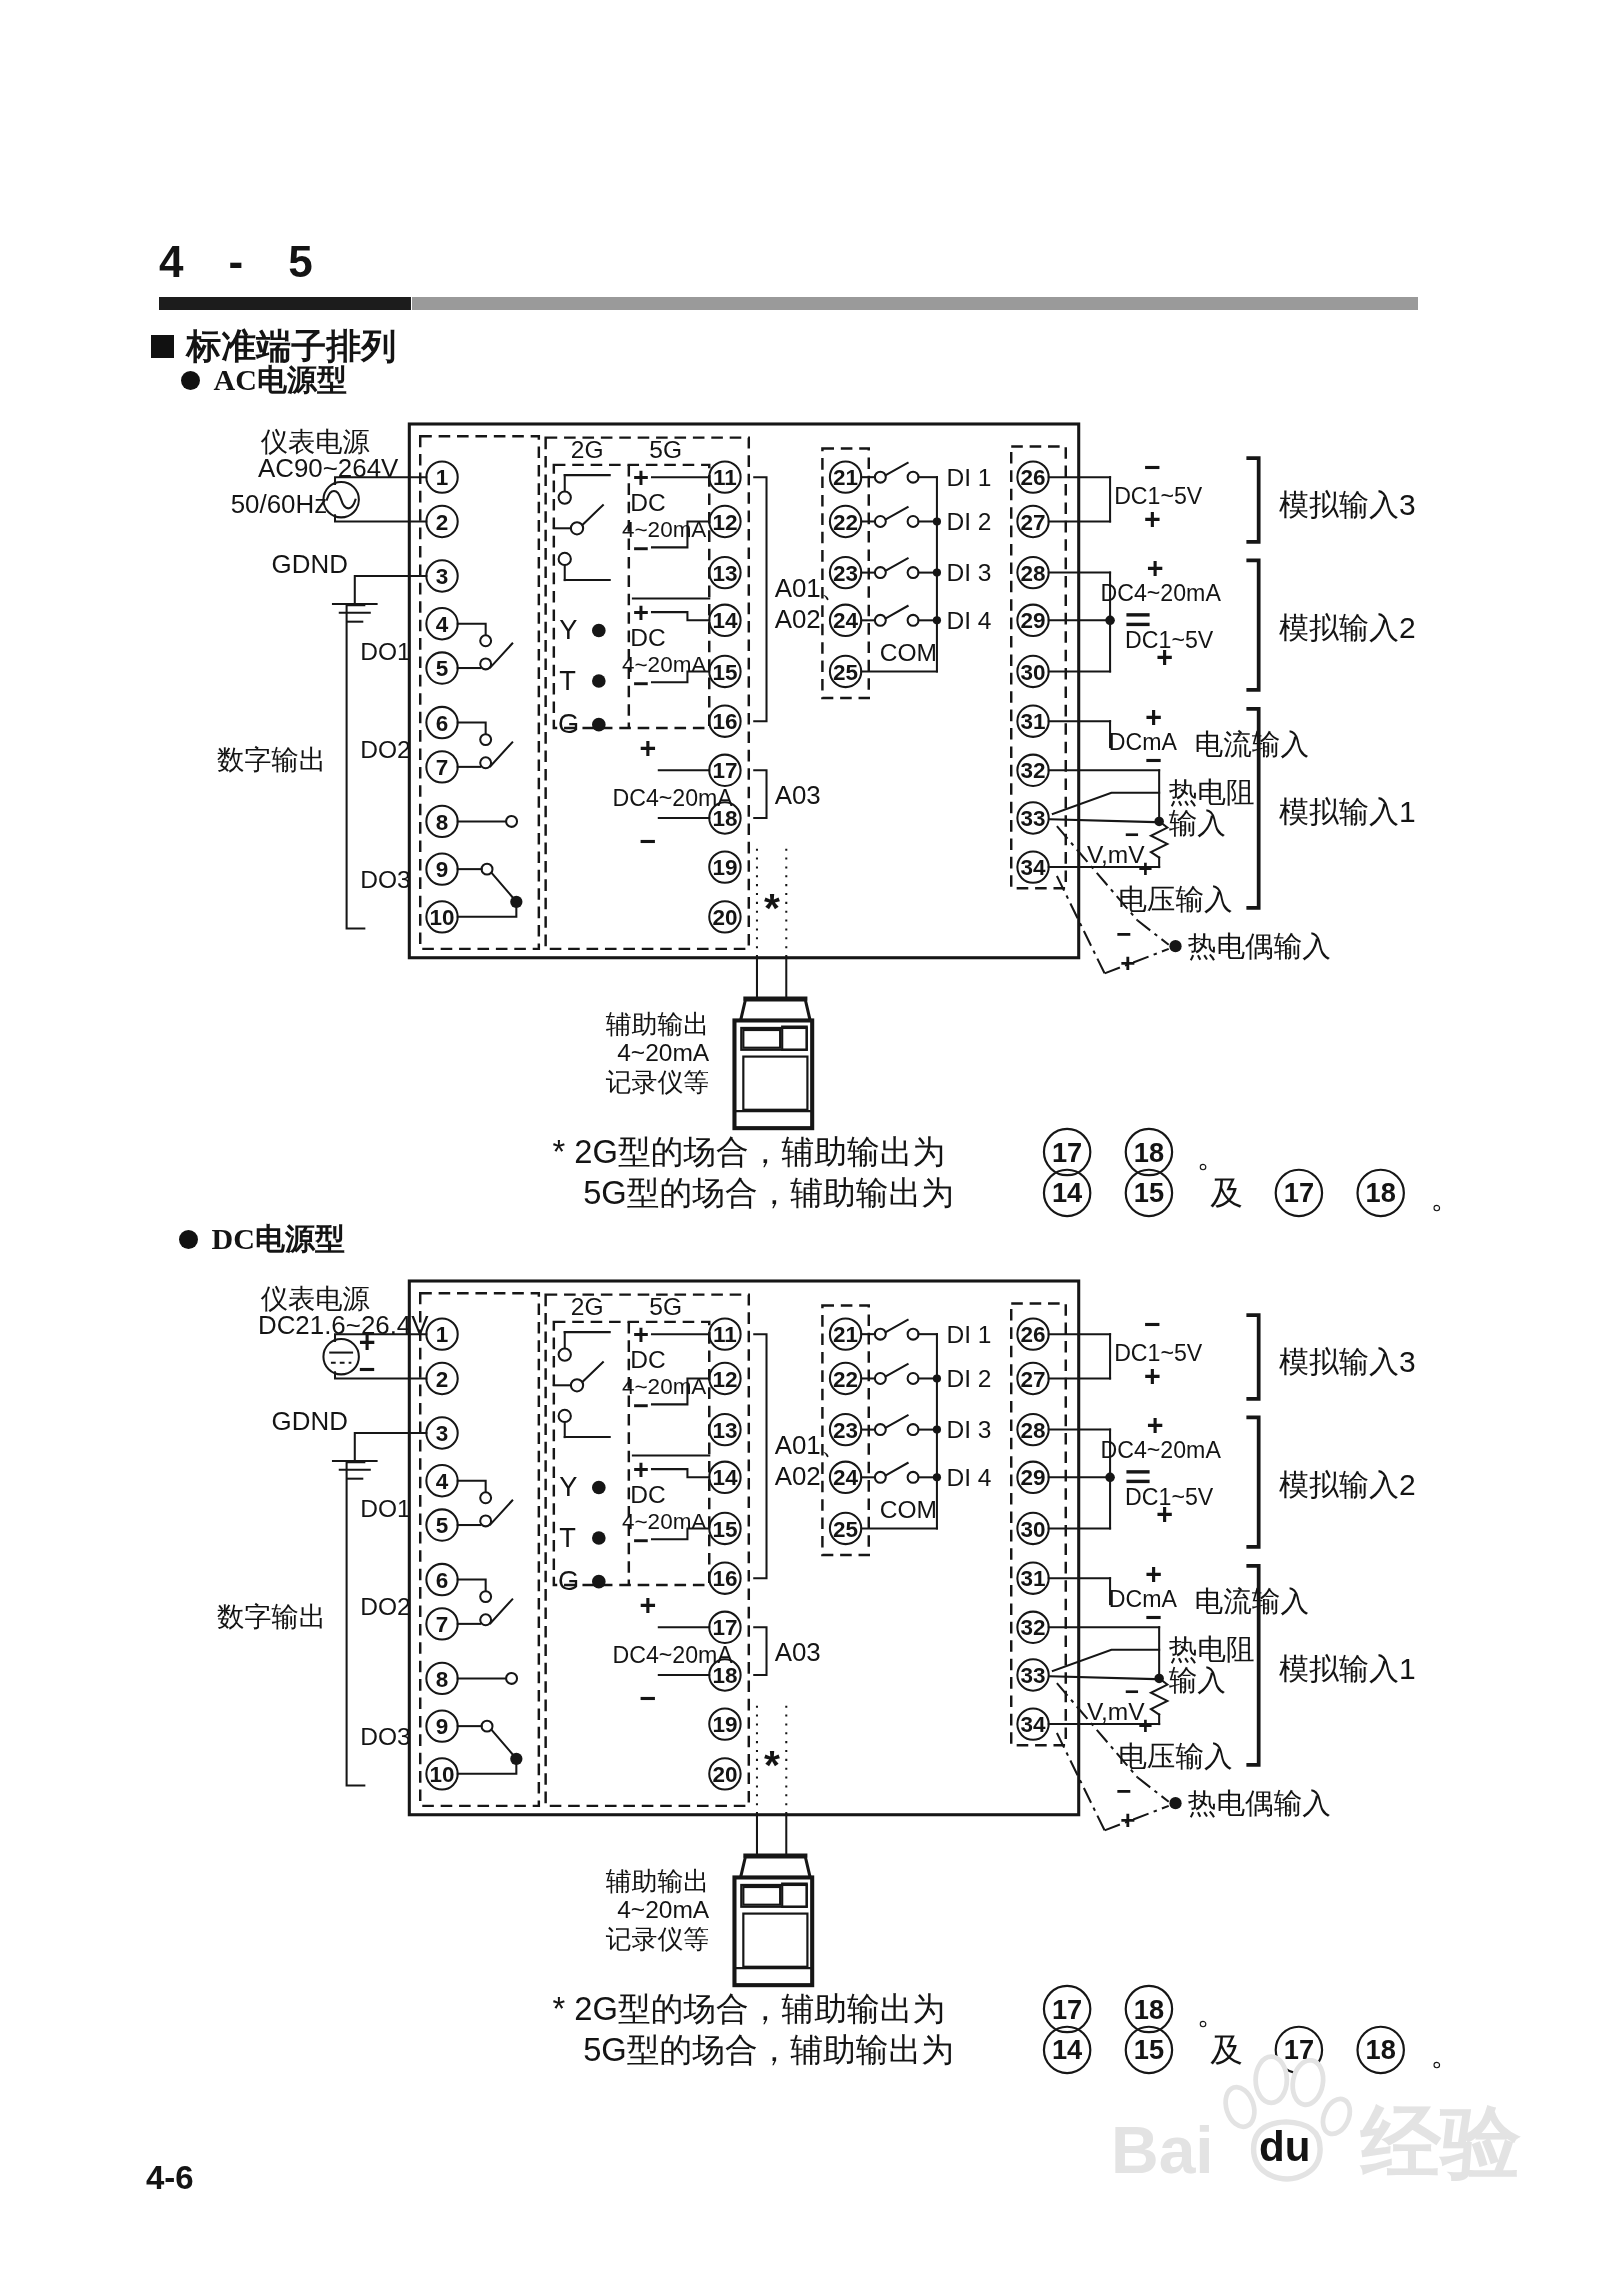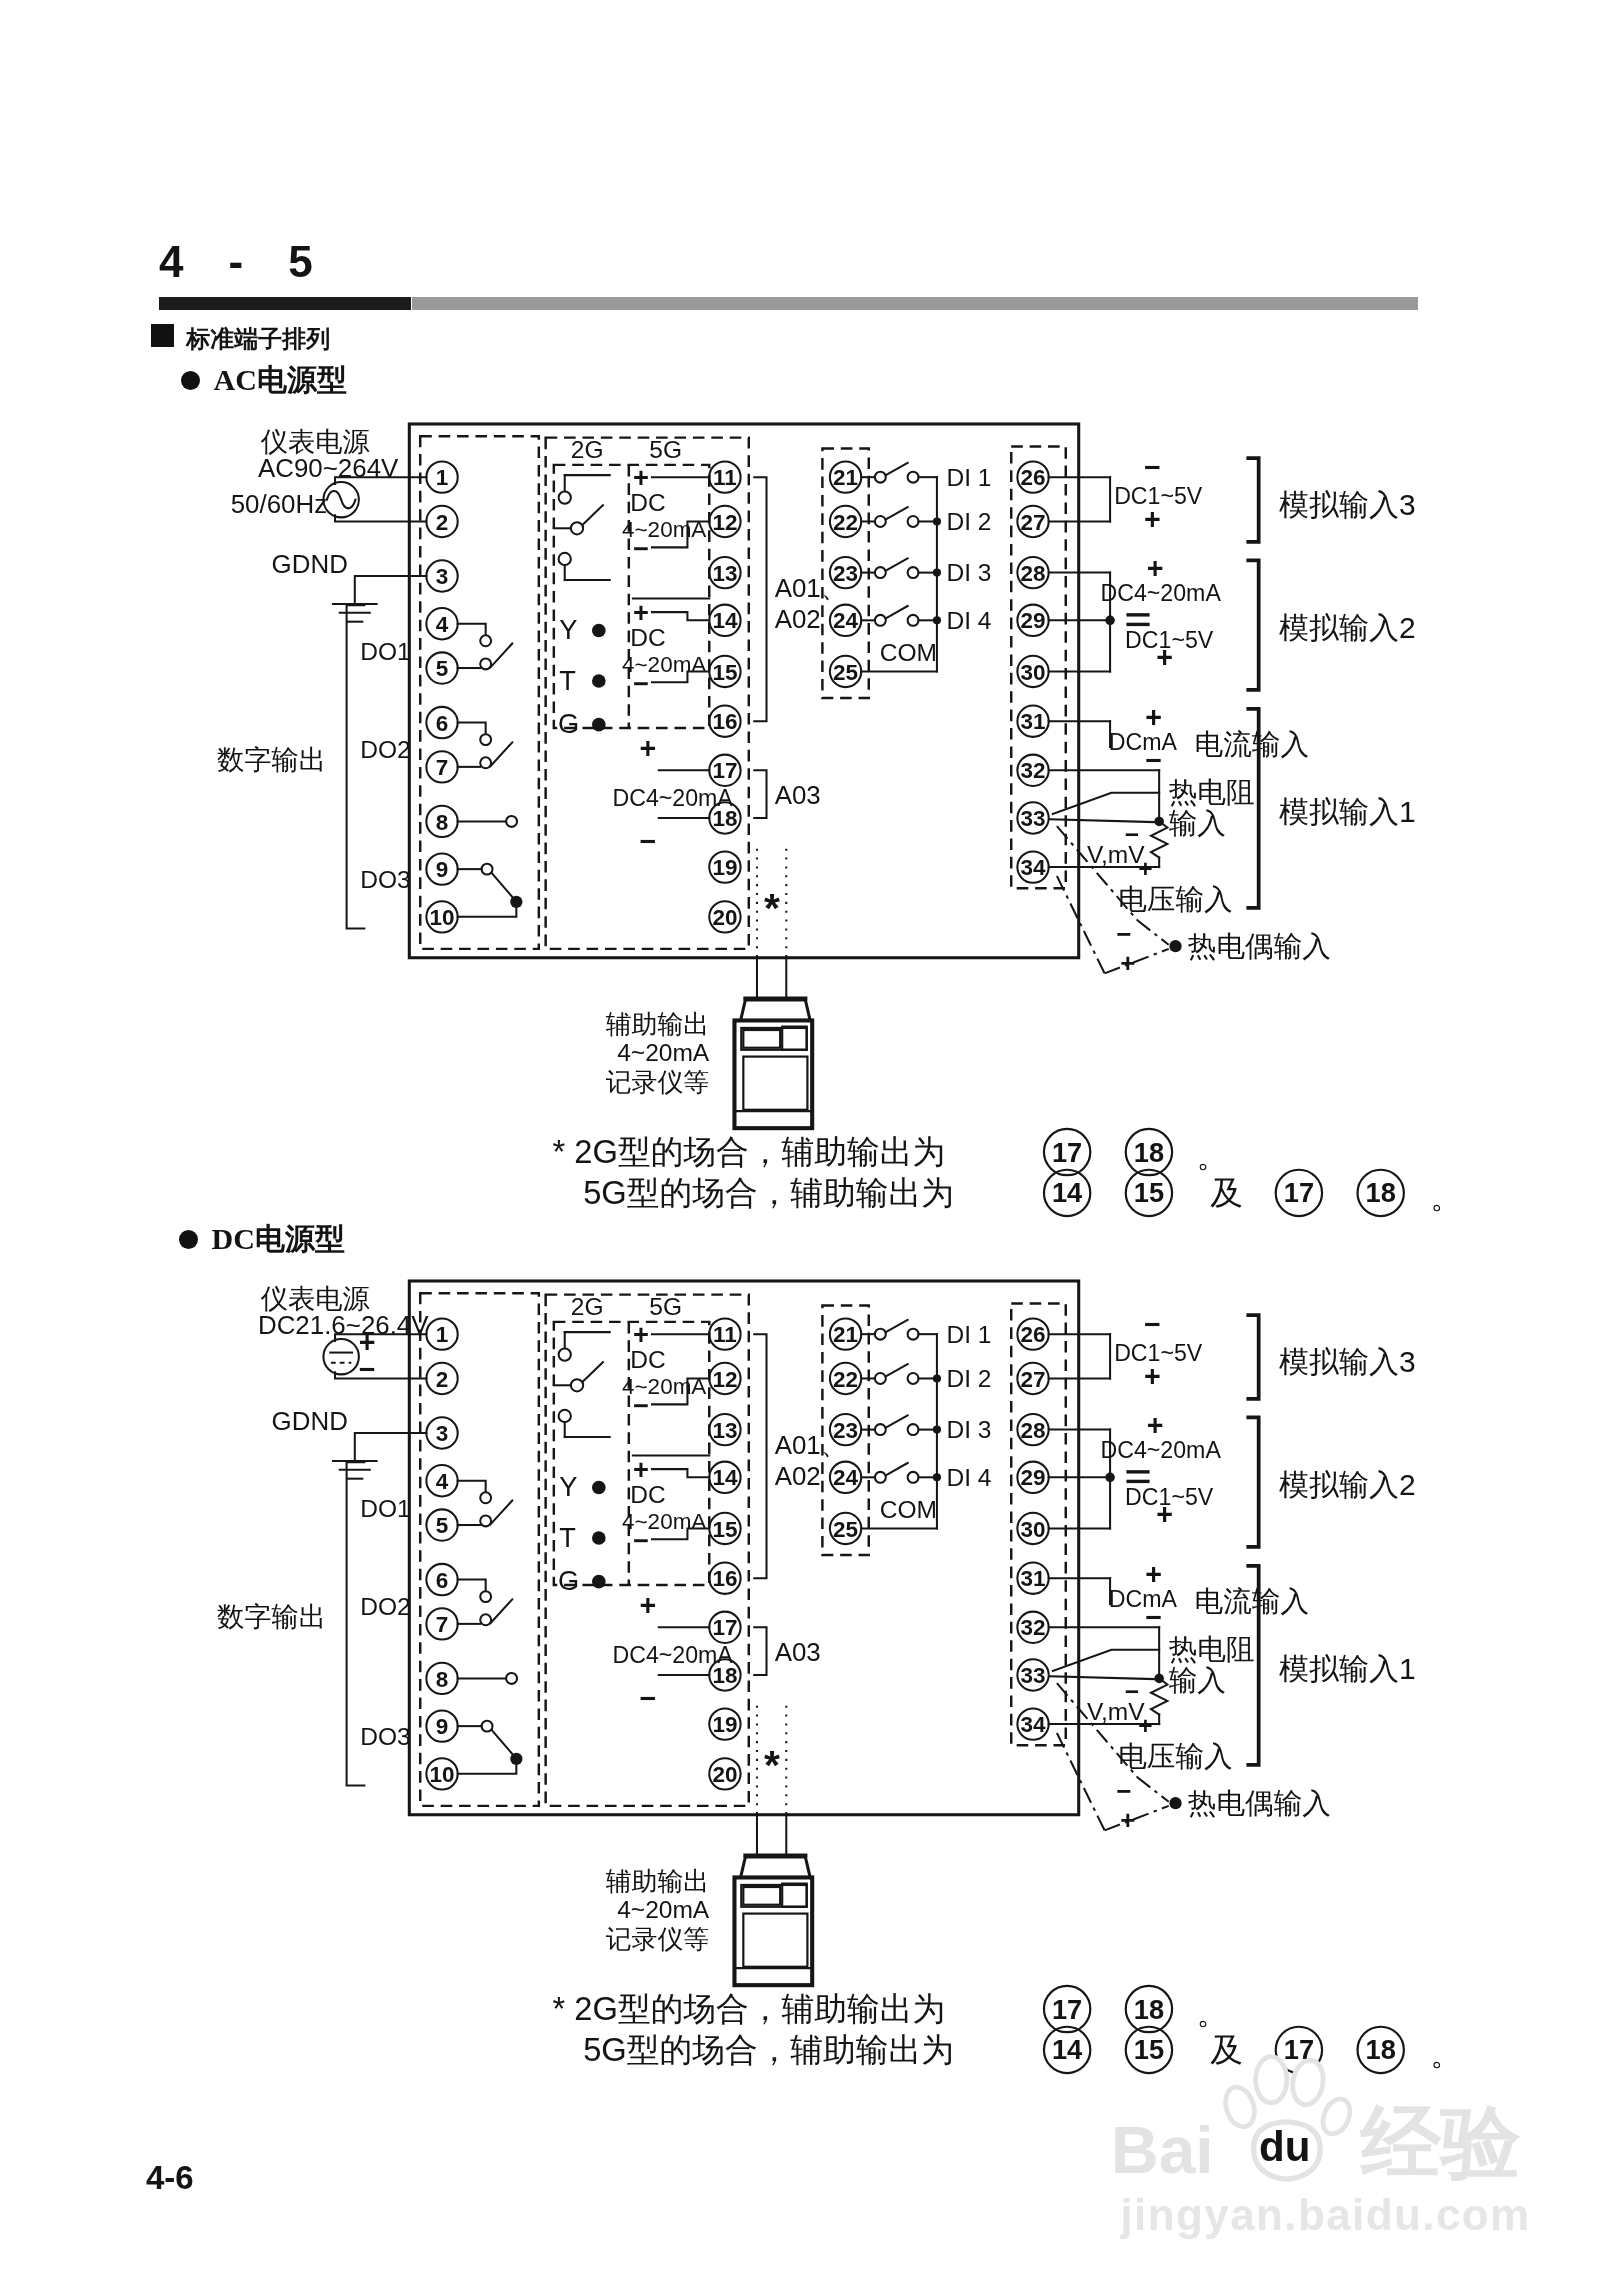--- a/index.html
+++ b/index.html
@@ -5,21 +5,21 @@
   html,body{margin:0;padding:0;background:#ffffff;}
   .page{position:relative;width:1622px;height:2295px;background:#ffffff;overflow:hidden;
         font-family:"Liberation Sans",sans-serif;color:#141414;}
   .abs{position:absolute;}
   .hdr-num{left:159px;top:237px;font-size:44px;font-weight:700;letter-spacing:16.4px;
            font-family:Liberation Sans, sans-serif;}
   .hdr-title{left:412px;top:239px;font-size:40px;font-weight:700;
              font-family:"Liberation Serif",serif;letter-spacing:2.7px;}
   .bar-black{left:159px;top:297px;width:252px;height:13px;background:#1c1c1c;}
   .bar-gray{left:412px;top:297px;width:1006px;height:13px;background:#9a9a9a;}
-  .subsec{left:151px;top:323px;font-size:24px;font-weight:700;font-family:"Liberation Serif",serif;}
+  .subsec{left:151px;top:323px;font-size:35px;font-weight:700;font-family:"Liberation Serif",serif;}
   .sq{display:inline-block;width:23px;height:23px;background:#111;margin-right:12.3px;}
   .dia-head{font-size:30px;font-weight:700;font-family:"Liberation Serif",serif;}
   .dot{display:inline-block;width:19px;height:19px;background:#111;border-radius:50%;margin-right:13.6px;}
   .pagenum{left:146px;top:2159px;font-size:33px;font-weight:700;}
   
   svg .w{fill:none;stroke:#161616;stroke-width:3;stroke-linecap:square;}
   svg .w3{fill:none;stroke:#161616;stroke-width:3.2;}
   svg .b4{fill:none;stroke:#161616;stroke-width:4.5;}
   svg .b5{fill:none;stroke:#161616;stroke-width:6;}
   svg .bd{fill:none;stroke:#161616;stroke-width:3.6;stroke-dasharray:17 10;}
@@ -612,17 +612,16 @@
       <svg width="143" height="129" viewBox="0 0 210 190">
         <ellipse cx="38" cy="78" rx="20" ry="30" transform="rotate(-18 38 78)" fill="#fff" stroke="#e3e3e3" stroke-width="7"></ellipse>
         <ellipse cx="84" cy="38" rx="23" ry="34" fill="#fff" stroke="#e3e3e3" stroke-width="7"></ellipse>
         <ellipse cx="138" cy="42" rx="22" ry="33" transform="rotate(10 138 42)" fill="#fff" stroke="#e3e3e3" stroke-width="7"></ellipse>
         <ellipse cx="180" cy="92" rx="18" ry="27" transform="rotate(24 180 92)" fill="#fff" stroke="#e3e3e3" stroke-width="7"></ellipse>
         <path d="M58 140 q0 -38 48 -40 q50 2 50 40 q0 24 -20 36 q-28 16 -58 0 q-20 -12 -20 -36 z" fill="#fff" stroke="#e3e3e3" stroke-width="8"></path>
         <text x="104" y="158" text-anchor="middle" font-size="62" font-weight="700" fill="#e3e3e3">du</text>
       </svg>
       <span class="wm-jy">经验</span>
     </div>
-    <div class="wm-url">jingyan.baidu.com</div>
   </div>
 
 </div>
 
 
 </body></html>

